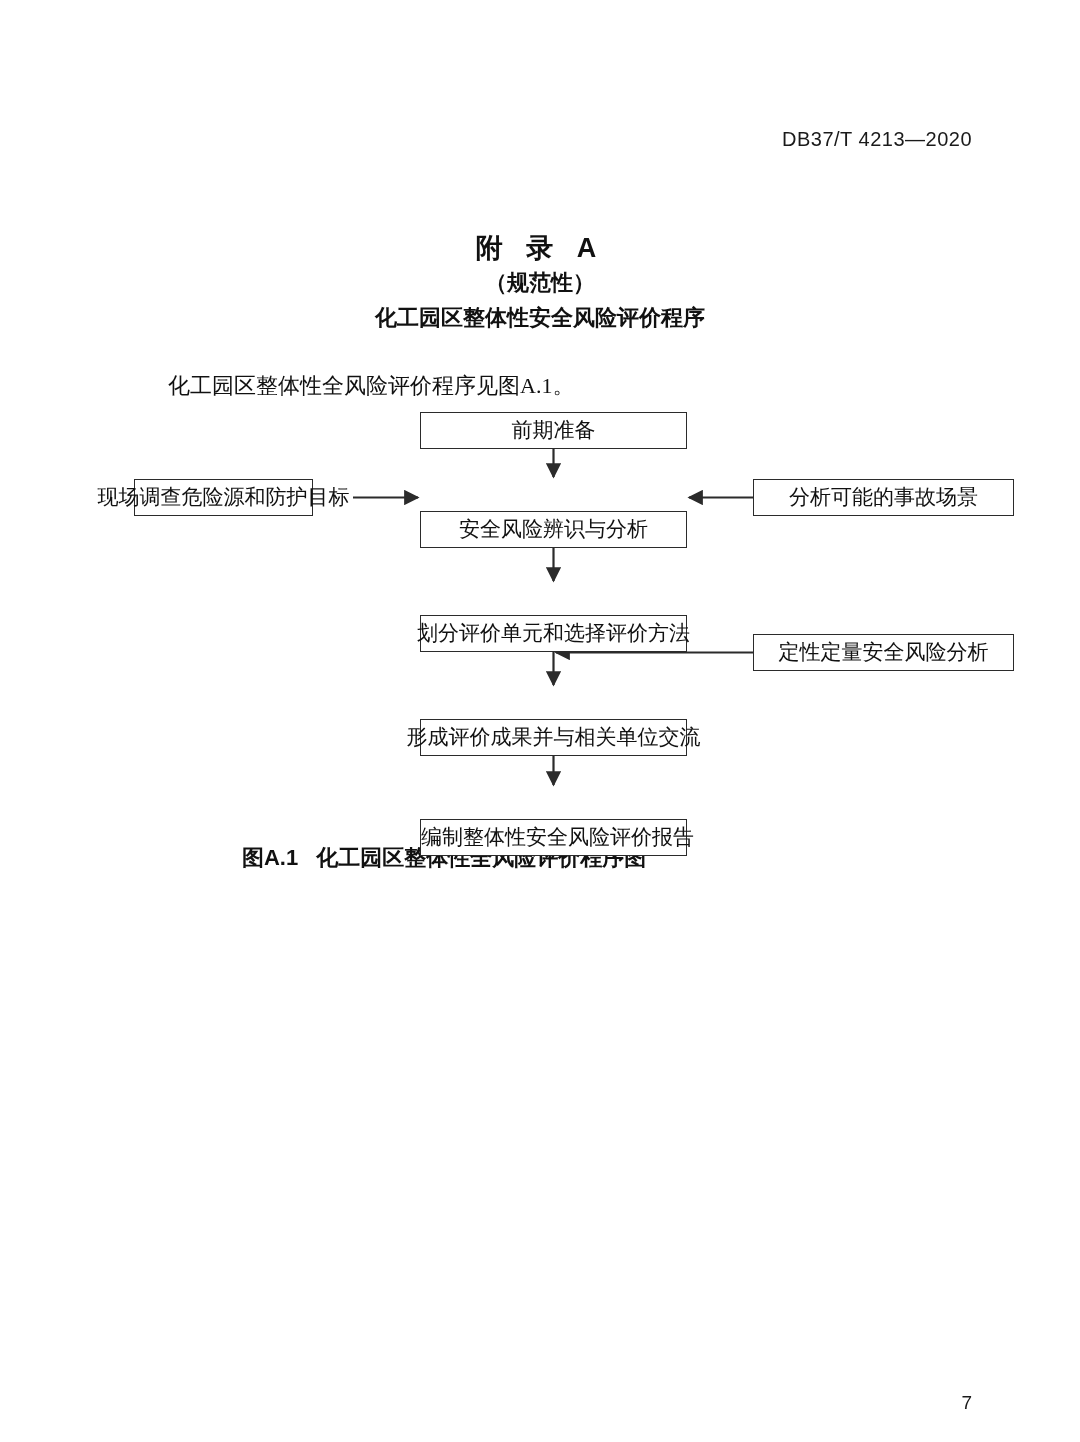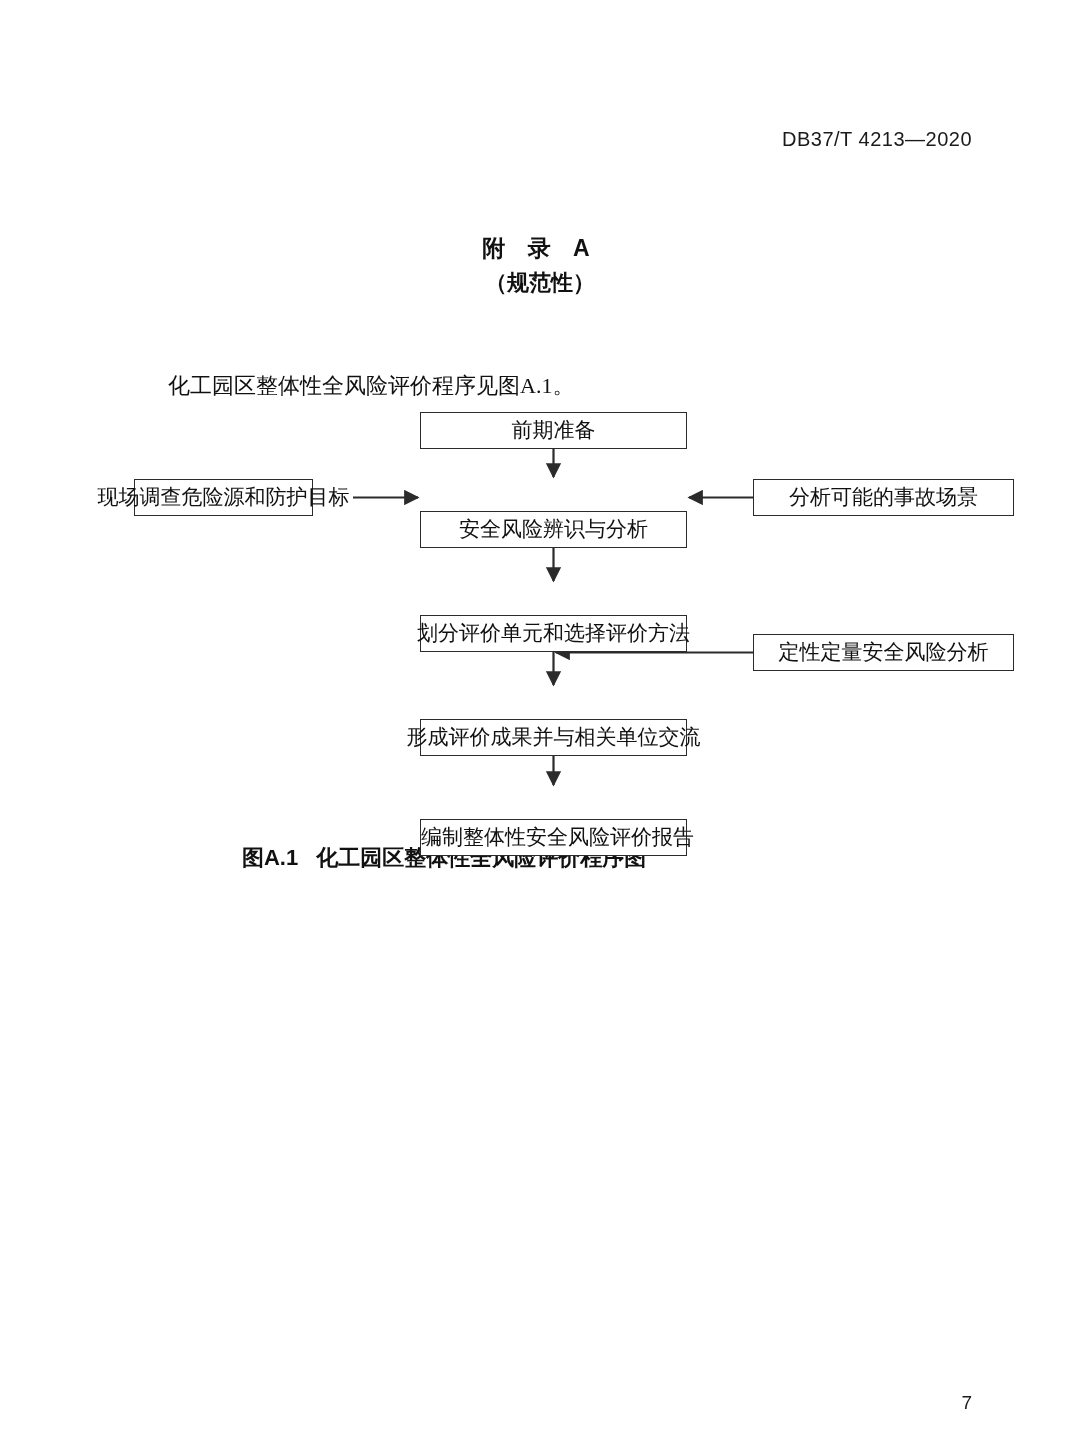--- a/index.html
+++ b/index.html
@@ -35,21 +35,21 @@
   .annex-block {
     position: absolute;
     top: 232px;
     left: 0;
     width: 1080px;
     text-align: center;
   }
   .annex-title {
     font-family: "Liberation Sans", "DejaVu Sans", sans-serif;
     font-weight: bold;
-    font-size: 23px;
+    font-size: 27px;
     letter-spacing: 8px;
     line-height: 32px;
     color: #111111;
   }
   .annex-kind {
     font-family: "Liberation Sans", "DejaVu Sans", sans-serif;
     font-weight: bold;
     font-size: 22px;
     line-height: 33px;
     margin-top: 2px;
@@ -141,20 +141,21 @@
 </head>
 <body>
 
 <div id="page">
 
   <div class="doc-header">DB37/T 4213—2020</div>
 
   <div class="annex-block">
     <div class="annex-title">附 录 A</div>
     <div class="annex-kind">（规范性）</div>
+    <div class="annex-name">化工园区整体性安全风险评价程序</div>
   </div>
 
   <div class="body-para">化工园区整体性全风险评价程序见图A.1。</div>
 
   <svg id="flow" viewBox="0 0 1080 1442" xmlns="http://www.w3.org/2000/svg">
     <defs>
       <marker id="arrow" viewBox="0 0 10 10" refX="9" refY="5" markerWidth="7" markerHeight="7" orient="auto-start-reverse">
         <path d="M 0 0 L 10 5 L 0 10 z" fill="#2b2b2b"></path>
       </marker>
     </defs>

